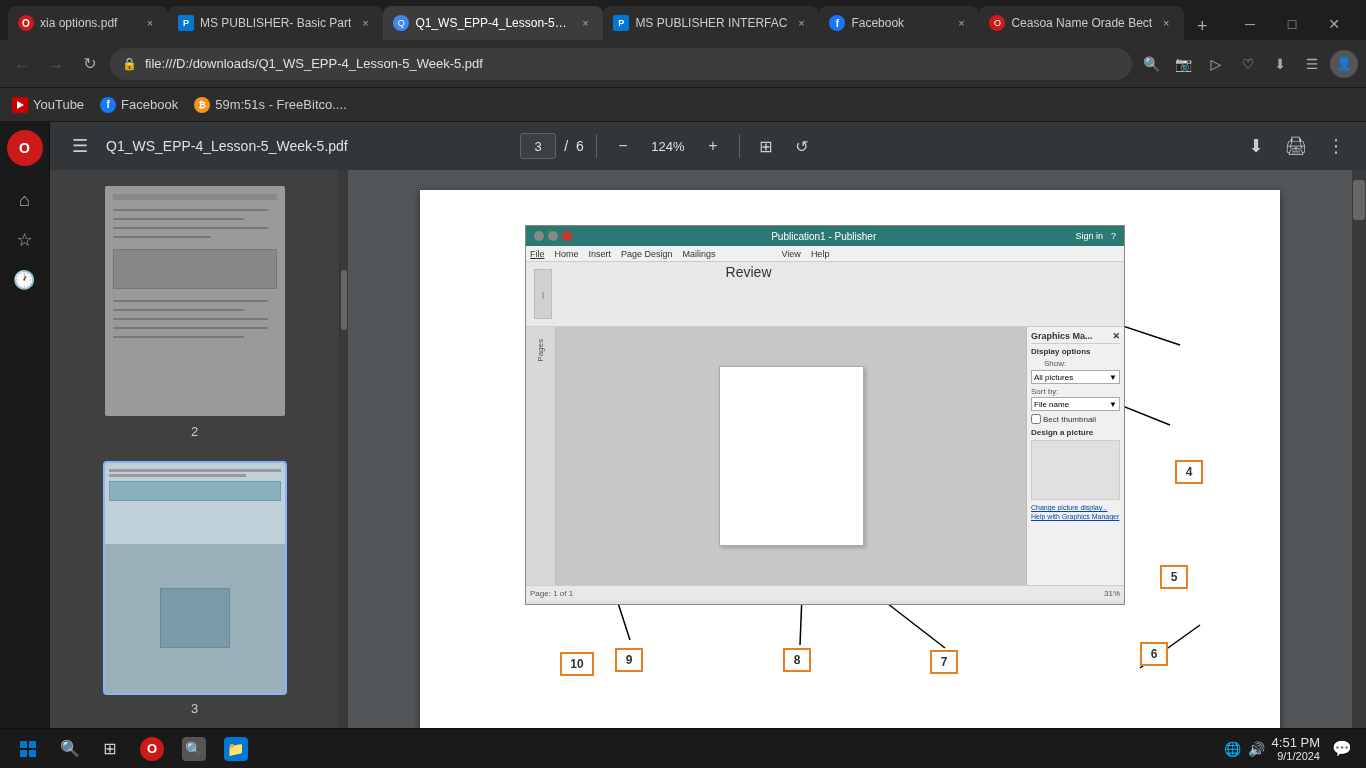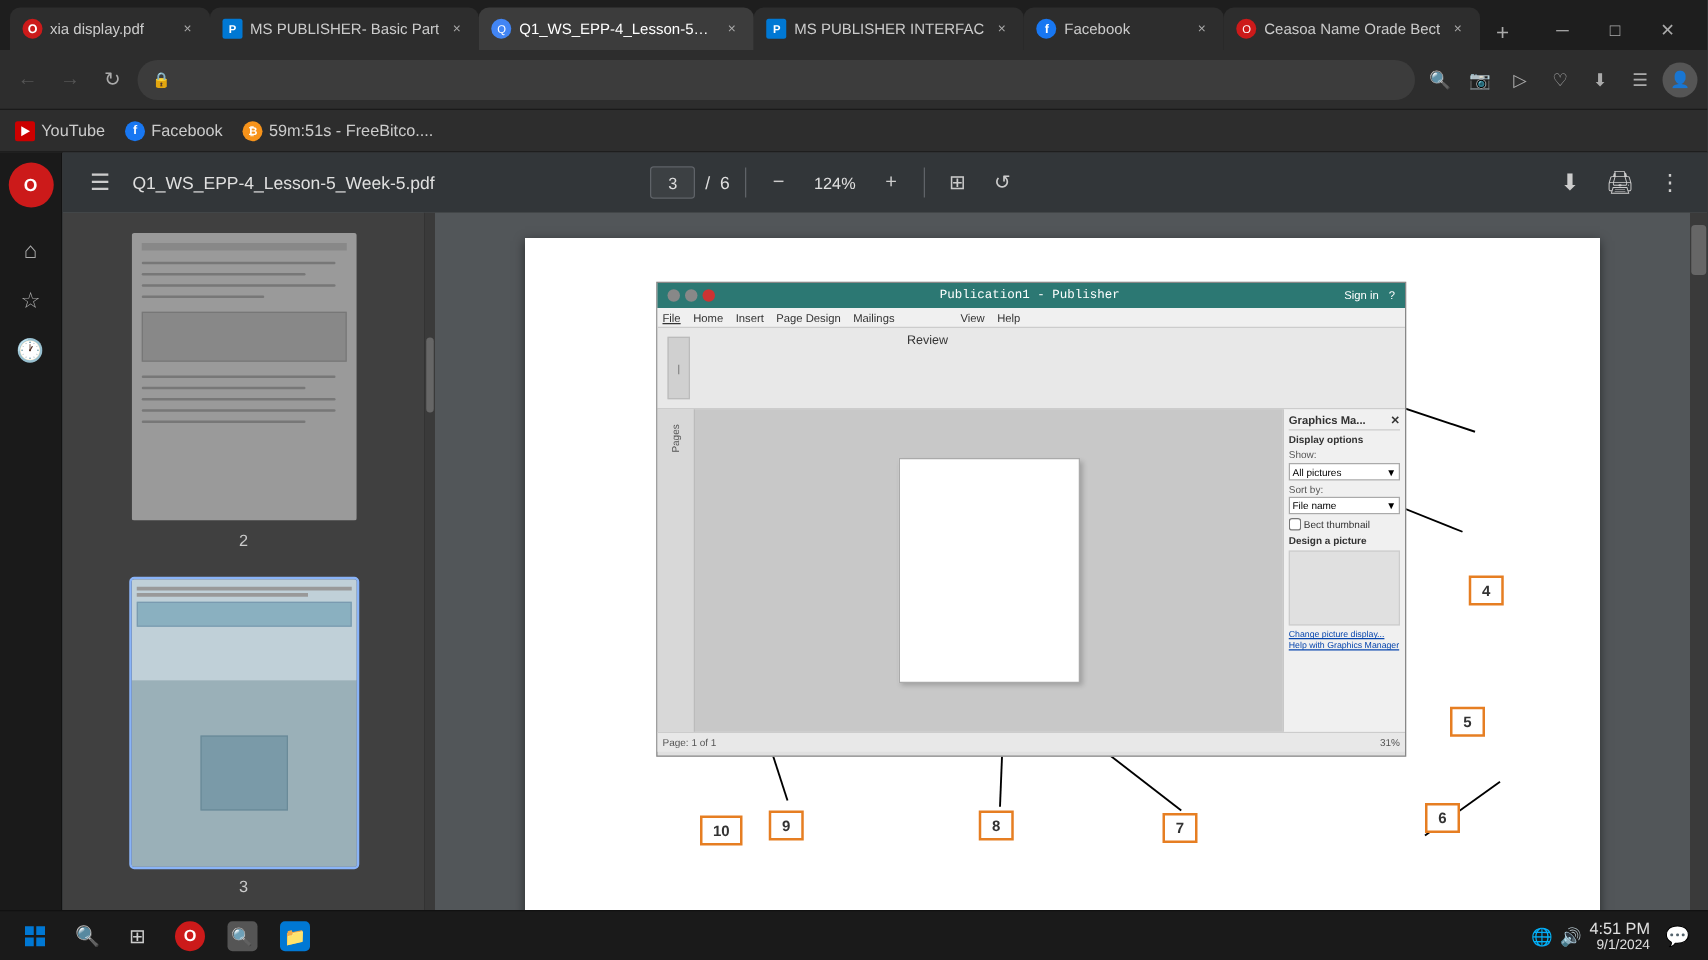--- a/index.html
+++ b/index.html
@@ -115,21 +115,21 @@
     .thumb-line.long { width: 95%; }
   </style>
 </head>
 <body>
 
 <div class="browser-frame">
 
   <div class="tab-bar">
     <div class="tab">
       <div class="tab-favicon opera">O</div>
-      <span class="tab-label">xia display.pdf</span>
+      <span class="tab-label">xia options.pdf</span>
       <span class="tab-close">×</span>
     </div>
     <div class="tab">
       <div class="tab-favicon ms-pub">P</div>
       <span class="tab-label">MS PUBLISHER- Basic Part</span>
       <span class="tab-close">×</span>
     </div>
     <div class="tab active">
       <div class="tab-favicon pdf-active" style="background:#4285f4;border-radius:50%;width:16px;height:16px;display:flex;align-items:center;justify-content:center;color:white;font-size:9px;">Q</div>
       <span class="tab-label">Q1_WS_EPP-4_Lesson-5_W</span>
@@ -158,20 +158,21 @@
       <div style="width:40px;height:32px;display:flex;align-items:center;justify-content:center;cursor:pointer;color:#aaa;font-size:14px;">✕</div>
     </div>
   </div>
 
   <div class="address-bar">
     <div class="nav-btn disabled">←</div>
     <div class="nav-btn disabled">→</div>
     <div class="nav-btn">↻</div>
     <div class="address-input-wrap">
       <span class="lock-icon">🔒</span>
+      <span class="address-text">file:///D:/downloads/Q1_WS_EPP-4_Lesson-5_Week-5.pdf</span>
     </div>
     <div class="toolbar-icons">
       <div class="toolbar-icon">🔍</div>
       <div class="toolbar-icon">📷</div>
       <div class="toolbar-icon">▷</div>
       <div class="toolbar-icon">♡</div>
       <div class="toolbar-icon">⬇</div>
       <div class="toolbar-icon">☰</div>
       <div class="profile-icon">👤</div>
     </div>
@@ -312,32 +313,32 @@
             </svg>
 
             <div style="position:absolute;top:35px;left:105px;width:600px;height:380px;background:#e0e0e0;border:1px solid #888;">
 
               <div style="height:20px;background:#2c7873;display:flex;align-items:center;padding:0 8px;">
                 <div style="display:flex;gap:4px;">
                   <div style="width:10px;height:10px;background:#888;border-radius:50%;"></div>
                   <div style="width:10px;height:10px;background:#888;border-radius:50%;"></div>
                   <div style="width:10px;height:10px;background:#cc3333;border-radius:50%;"></div>
                 </div>
-                <span style="flex:1;text-align:center;color:white;font-size:10px;font-family:Liberation Mono, monospace;">Publication1 - Publisher</span>
+                <span style="flex:1;text-align:center;color:white;font-size:10px;">Publication1 - Publisher</span>
                 <span style="color:white;font-size:9px;margin-right:8px;">Sign in</span>
                 <span style="color:white;font-size:9px;">?</span>
               </div>
 
               <div style="height:16px;background:#f0f0f0;display:flex;align-items:center;padding:0 4px;gap:10px;border-bottom:1px solid #ccc;">
                 <span style="font-size:9px;color:#333;text-decoration:underline;">File</span>
                 <span style="font-size:9px;color:#333;">Home</span>
                 <span style="font-size:9px;color:#333;">Insert</span>
                 <span style="font-size:9px;color:#333;">Page Design</span>
                 <span style="font-size:9px;color:#333;">Mailings</span>
-                <span style="font-size:10px;color:#333;margin-top:37px;">Review</span>
+                <span style="font-size:14px;color:#333;margin-top:37px;">Review</span>
                 <span style="font-size:9px;color:#333;">View</span>
                 <span style="font-size:9px;color:#333;">Help</span>
               </div>
 
               <div style="height:65px;background:#f5f5f5;border-bottom:1px solid #ccc;">
                 <div style="height:100%;background:#e8e8e8;display:flex;align-items:center;padding:4px 8px;gap:2px;">
                   <div style="width:18px;height:50px;background:#d0d0d0;border:1px solid #bbb;display:flex;align-items:center;justify-content:center;font-size:8px;color:#666;">|</div>
                 </div>
               </div>
 
@@ -350,21 +351,21 @@
                 <div style="flex:1;background:#c8c8c8;display:flex;align-items:center;justify-content:center;position:relative;">
                   <div style="width:145px;height:180px;background:white;border:1px solid #aaa;box-shadow:2px 2px 4px rgba(0,0,0,0.2);"></div>
                 </div>
 
                 <div style="width:98px;background:#f0f0f0;border-left:1px solid #bbb;padding:4px;overflow:hidden;">
                   <div style="font-size:9px;color:#333;font-weight:bold;border-bottom:1px solid #ccc;padding-bottom:2px;margin-bottom:3px;display:flex;justify-content:space-between;align-items:center;">
                     <span>Graphics Ma...</span>
                     <span style="cursor:pointer;">✕</span>
                   </div>
                   <div style="font-size:8px;color:#333;font-weight:bold;margin-bottom:3px;">Display options</div>
-                  <div style="font-size:8px;color:#555;display:flex;justify-content:space-between;margin-bottom:2px;">
+                  <div style="font-size:8px;color:#555;display:flex;justify-content:space-between;margin-bottom:2px;margin-left:13px;">
                     <span>Show:</span>
                   </div>
                   <div style="width:100%;height:14px;background:white;border:1px solid #aaa;font-size:8px;padding:1px 2px;margin-bottom:3px;display:flex;justify-content:space-between;align-items:center;">
                     <span>All pictures</span>
                     <span>▼</span>
                   </div>
                   <div style="font-size:8px;color:#555;margin-bottom:1px;">
                     <span>Sort by:</span>
                   </div>
                   <div style="width:100%;height:14px;background:white;border:1px solid #aaa;font-size:8px;padding:1px 2px;margin-bottom:3px;display:flex;justify-content:space-between;align-items:center;">

